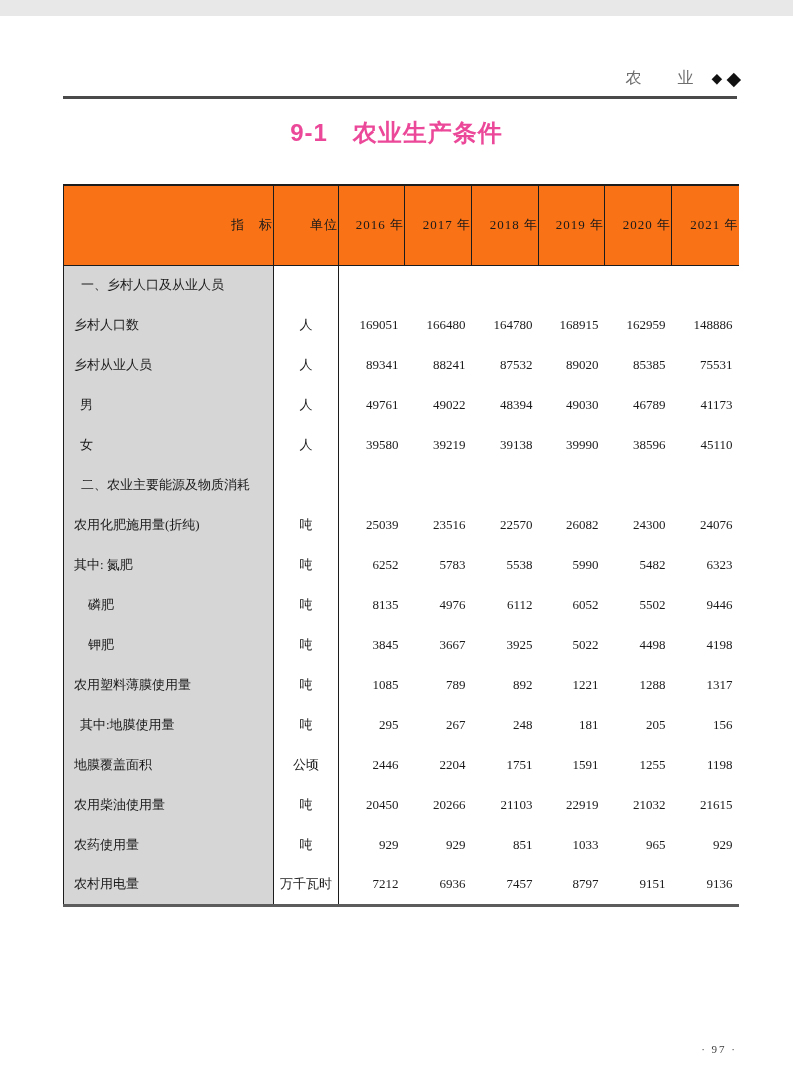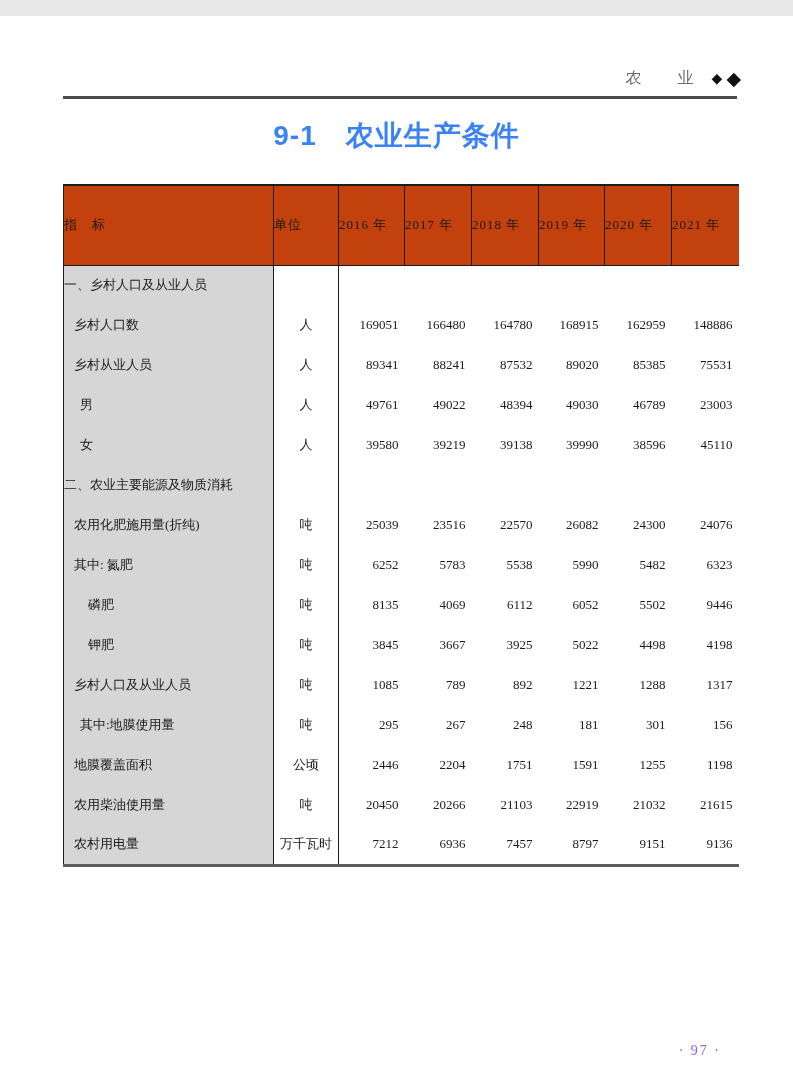--- a/index.html
+++ b/index.html
@@ -28,60 +28,60 @@
   .diamond-large { font-size:19px; margin-left:-2px; }
   .top-rule {
     position:absolute; top:80px; left:63px;
     width:674px; height:3px; background:#4a4a4a;
   }
   
   .page-title {
     position:absolute; top:101px; left:0; width:100%;
     text-align:center;
     font-family:"Liberation Sans","DejaVu Sans",sans-serif;
-    font-weight:bold; font-size:28px; letter-spacing:1px; color:#3b82f6;
+    font-weight:bold; font-size:24px; letter-spacing:1px; color:#ec4899;
   }
   
   .stat-table {
     position:absolute; top:168px; left:63px;
     width:675px;
     border-collapse:collapse; table-layout:fixed;
     border-top:2px solid #1c1c1c;
     border-left:1px solid #1c1c1c;
     border-bottom:3px solid #5c5c5c;
   }
   .stat-table thead th {
-    background:#c2410c;
+    background:#f97316;
     border-right:1px solid #1c1c1c;
     border-bottom:1px solid #1c1c1c;
     font-weight:normal; font-size:13px;
-    height:80px; text-align:left;
+    height:80px; text-align:right;
     letter-spacing:1px;
   }
   .stat-table thead th:last-child { border-right:none; }
   .stat-table tbody tr { height:40px; }
   .stat-table td { font-size:13px; vertical-align:middle; }
   .c-ind {
     background:#d6d6d6;
     border-right:1px solid #1c1c1c;
     text-align:left;
   }
   .c-unit {
     border-right:1px solid #1c1c1c;
     text-align:center;
   }
   .c-val { text-align:right; padding-right:6px; font-size:13.5px; }
-  .ind0 { padding-left:0; }
+  .ind0 { padding-left:17px; }
   .ind1 { padding-left:10px; }
   .ind2 { padding-left:16px; }
   .ind3 { padding-left:24px; }
   
   .page-number {
-    position:absolute; top:1027px; right:72px;
-    font-size:14px; color:#8b5cf6; letter-spacing:2px;
+    position:absolute; top:1027px; right:56px;
+    font-size:11px; color:#404040; letter-spacing:2px;
   }
 </style>
 </head>
 <body>
 
 <div class="page">
 
   <div class="chapter-head">
     <span class="chapter-label">农　业</span>
     <span class="diamond diamond-small">◆</span>
@@ -147,21 +147,21 @@
           <td class="c-val">75531</td>
         </tr>
         <tr>
           <td class="c-ind ind2">男</td>
           <td class="c-unit">人</td>
           <td class="c-val">49761</td>
           <td class="c-val">49022</td>
           <td class="c-val">48394</td>
           <td class="c-val">49030</td>
           <td class="c-val">46789</td>
-          <td class="c-val">23003</td>
+          <td class="c-val">41173</td>
         </tr>
         <tr>
           <td class="c-ind ind2">女</td>
           <td class="c-unit">人</td>
           <td class="c-val">39580</td>
           <td class="c-val">39219</td>
           <td class="c-val">39138</td>
           <td class="c-val">39990</td>
           <td class="c-val">38596</td>
           <td class="c-val">45110</td>
@@ -193,54 +193,54 @@
           <td class="c-val">5783</td>
           <td class="c-val">5538</td>
           <td class="c-val">5990</td>
           <td class="c-val">5482</td>
           <td class="c-val">6323</td>
         </tr>
         <tr>
           <td class="c-ind ind3">磷肥</td>
           <td class="c-unit">吨</td>
           <td class="c-val">8135</td>
-          <td class="c-val">4069</td>
+          <td class="c-val">4976</td>
           <td class="c-val">6112</td>
           <td class="c-val">6052</td>
           <td class="c-val">5502</td>
           <td class="c-val">9446</td>
         </tr>
         <tr>
           <td class="c-ind ind3">钾肥</td>
           <td class="c-unit">吨</td>
           <td class="c-val">3845</td>
           <td class="c-val">3667</td>
           <td class="c-val">3925</td>
           <td class="c-val">5022</td>
           <td class="c-val">4498</td>
           <td class="c-val">4198</td>
         </tr>
         <tr>
-          <td class="c-ind ind1">乡村人口及从业人员</td>
+          <td class="c-ind ind1">农用塑料薄膜使用量</td>
           <td class="c-unit">吨</td>
           <td class="c-val">1085</td>
           <td class="c-val">789</td>
           <td class="c-val">892</td>
           <td class="c-val">1221</td>
           <td class="c-val">1288</td>
           <td class="c-val">1317</td>
         </tr>
         <tr>
           <td class="c-ind ind2">其中:地膜使用量</td>
           <td class="c-unit">吨</td>
           <td class="c-val">295</td>
           <td class="c-val">267</td>
           <td class="c-val">248</td>
           <td class="c-val">181</td>
-          <td class="c-val">301</td>
+          <td class="c-val">205</td>
           <td class="c-val">156</td>
         </tr>
         <tr>
           <td class="c-ind ind1">地膜覆盖面积</td>
           <td class="c-unit">公顷</td>
           <td class="c-val">2446</td>
           <td class="c-val">2204</td>
           <td class="c-val">1751</td>
           <td class="c-val">1591</td>
           <td class="c-val">1255</td>
@@ -250,20 +250,30 @@
           <td class="c-ind ind1">农用柴油使用量</td>
           <td class="c-unit">吨</td>
           <td class="c-val">20450</td>
           <td class="c-val">20266</td>
           <td class="c-val">21103</td>
           <td class="c-val">22919</td>
           <td class="c-val">21032</td>
           <td class="c-val">21615</td>
         </tr>
         <tr>
+          <td class="c-ind ind1">农药使用量</td>
+          <td class="c-unit">吨</td>
+          <td class="c-val">929</td>
+          <td class="c-val">929</td>
+          <td class="c-val">851</td>
+          <td class="c-val">1033</td>
+          <td class="c-val">965</td>
+          <td class="c-val">929</td>
+        </tr>
+        <tr>
           <td class="c-ind ind1">农村用电量</td>
           <td class="c-unit">万千瓦时</td>
           <td class="c-val">7212</td>
           <td class="c-val">6936</td>
           <td class="c-val">7457</td>
           <td class="c-val">8797</td>
           <td class="c-val">9151</td>
           <td class="c-val">9136</td>
         </tr>
       </tbody>

